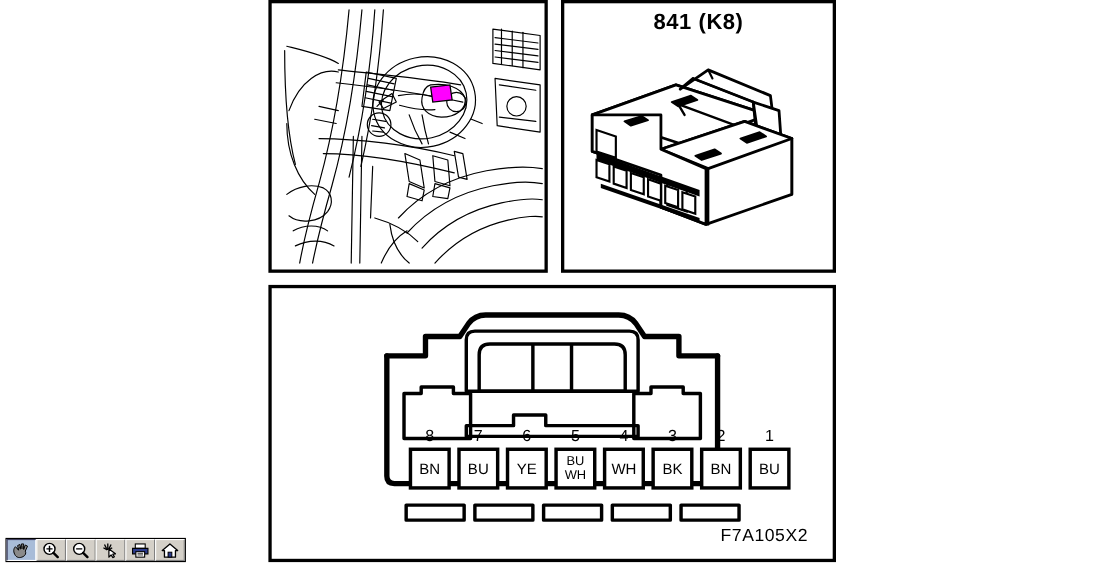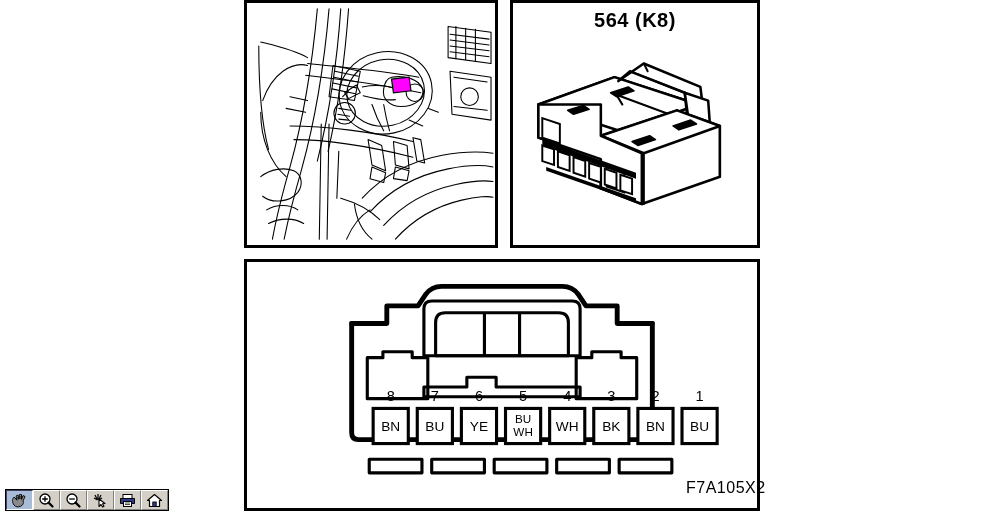--- a/index.html
+++ b/index.html
@@ -48,21 +48,21 @@
     left: 0;
     top: 0;
     width: 100%;
     height: 100%;
     display: block;
   }
 
   
   #diagram-code {
     position: absolute;
-    left: 686px;
+    left: 655px;
     top: 479px;
     font-size: 16px;
     color: #000000;
     letter-spacing: 0.5px;
     white-space: nowrap;
   }
 
   
   #toolbar {
     position: absolute;
@@ -198,21 +198,21 @@
         <path d="M 186 108 L 196 112"></path>
       </g>
 
       <g>
         <path d="M 148 78 L 166 76 L 168 90 L 150 92 Z" fill="#FF00FF" stroke="#000000" stroke-width="1.2"></path>
       </g>
     </svg>
   </div>
 
   <div class="panel" id="panel-connector">
-    <div class="panel-title">564 (K8)</div>
+    <div class="panel-title">841 (K8)</div>
 
     <svg class="panel-svg" viewBox="0 0 250 248">
       <g stroke="#000000" stroke-width="2.6" stroke-linejoin="round" stroke-linecap="round" fill="#ffffff">
 
         <path d="M 26 104 L 104 76 L 190 104 L 190 138 L 112 166 L 26 138 Z"></path>
 
         <path d="M 26 104 L 104 76 L 190 104 L 112 132 Z"></path>
 
         <path d="M 112 132 L 112 166" stroke-width="2.2"></path>
 

